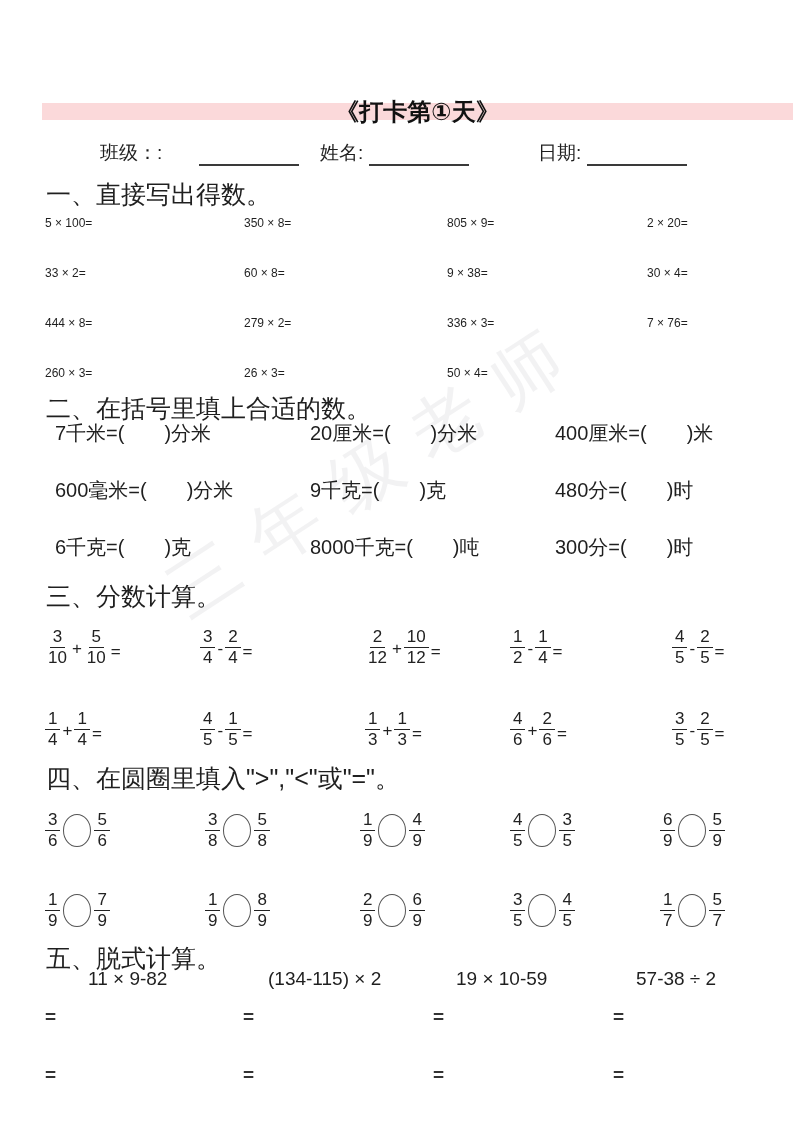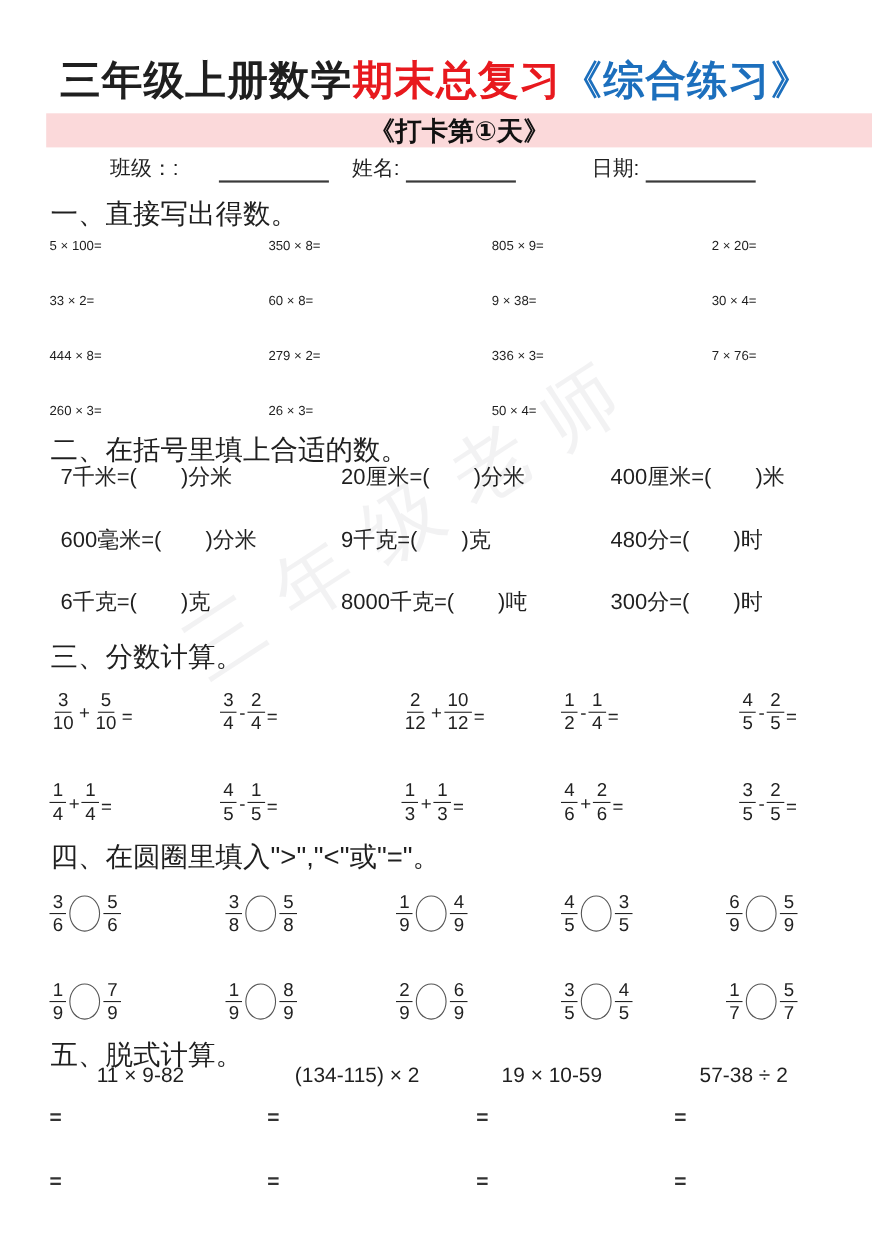--- a/index.html
+++ b/index.html
@@ -14,21 +14,21 @@
   .main-title{
     position:absolute;top:48px;left:0;width:100%;
     text-align:center;font-size:37px;font-weight:bold;
     letter-spacing:1px;white-space:nowrap;
   }
   .t-red{color:#e8191e;}
   .t-blue{color:#1c6fbd;}
 
   
   .banner{
-    position:absolute;top:103px;left:42px;right:0;height:31px;
+    position:absolute;top:103px;left:42px;right:0;height:17px;
     background:#fbd9da;display:flex;align-items:center;justify-content:center;
     font-size:24px;font-weight:bold;color:#111;
   }
 
   
   .watermark{
     position:absolute;left:150px;top:560px;
     font-size:70px;letter-spacing:26px;white-space:nowrap;
     color:rgba(130,130,135,0.10);
     transform:rotate(-33deg);transform-origin:left top;
@@ -93,23 +93,20 @@
     padding-left:45px;box-sizing:border-box;font-size:19px;font-weight:bold;color:#333;
   }
   .eqr1{top:1006px;}
   .eqr2{top:1064px;}
 </style>
 </head>
 <body>
 
 <div class="page">
 
-  <div class="main-title">
-    <span>三年级上册数学</span><span class="t-red">期末总复习</span><span class="t-blue">《综合练习》</span>
-  </div>
 
   <div class="banner">
     <span>《打卡第①天》</span>
   </div>
 
   <div class="watermark">三年级老师</div>
 
   <div class="fields">
     <div class="field f1">
       <span>班级：:</span>

